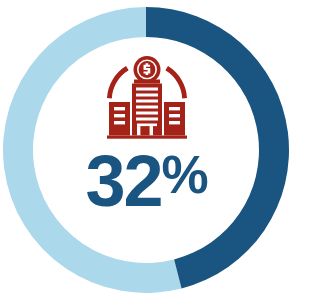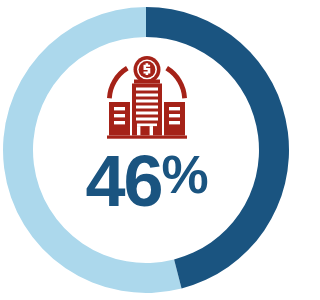--- a/index.html
+++ b/index.html
@@ -118,18 +118,18 @@
         <rect x="63" y="48" width="21" height="33.5"></rect>
         <rect x="68" y="53" width="11" height="3.4" fill="#ffffff"></rect>
         <rect x="68" y="60" width="11" height="3.4" fill="#ffffff"></rect>
         <rect x="68" y="67" width="11" height="3.4" fill="#ffffff"></rect>
 
         <rect x="6" y="81.5" width="80" height="3.2"></rect>
       </g>
     </svg>
 
     <div id="percent-value" style="color: rgb(26, 84, 128);">
-      <span id="percent-number">46</span>
+      <span id="percent-number">32</span>
         <span id="percent-symbol">%</span>
     </div>
 
   </div>
 </div>
 
 </body></html>

